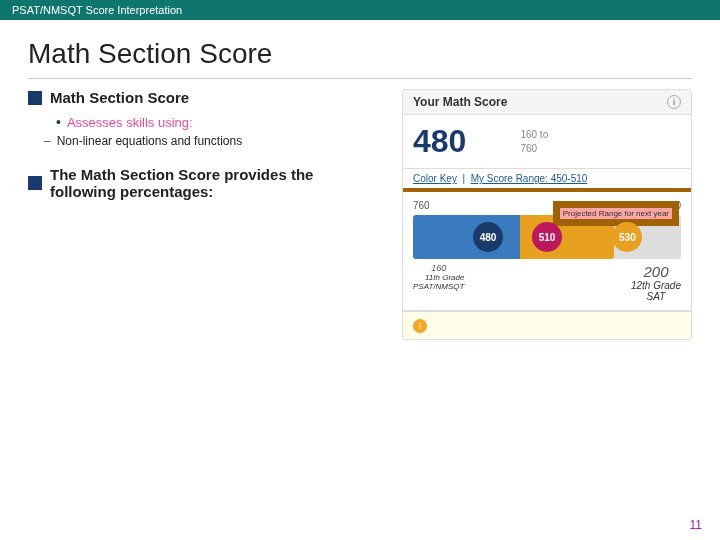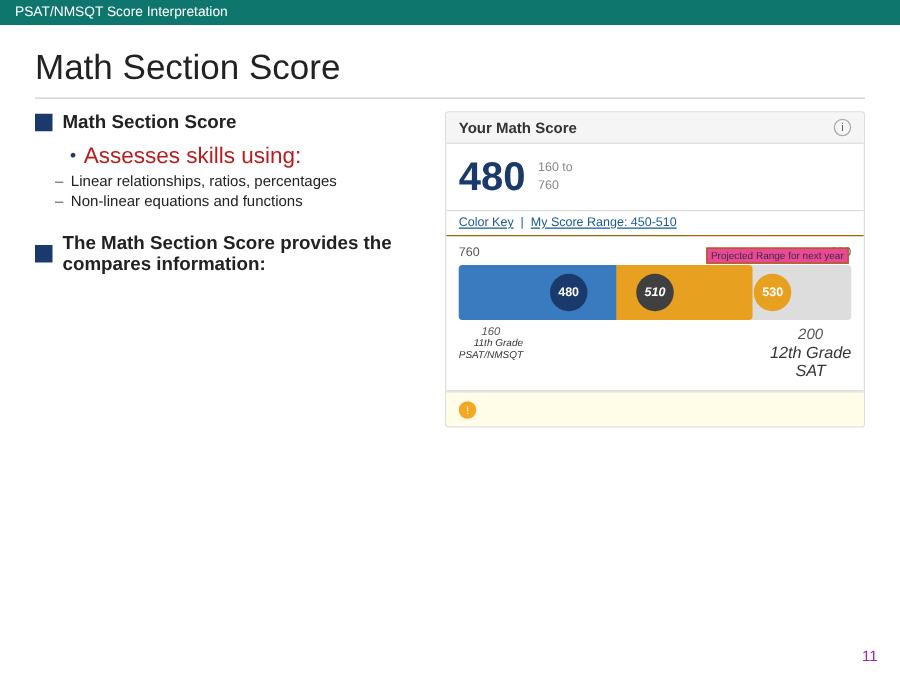--- a/index.html
+++ b/index.html
@@ -41,21 +41,21 @@
       gap: 20px;
       margin-top: 10px;
     }
 
     #left-col {
       flex: 1;
       min-width: 0;
     }
 
     #right-col {
-      width: 336px;
+      width: 290px;
       flex-shrink: 0;
     }
 
     
     .section-block {
       margin-bottom: 18px;
     }
 
     .section-heading {
       display: flex;
@@ -76,22 +76,22 @@
       font-weight: bold;
       color: #222;
     }
 
     .bullet-list {
       margin-left: 28px;
       list-style: none;
     }
 
     .bullet-list li {
-      font-size: 18px;
-      color: #b91c1c;
+      font-size: 13px;
+      color: #ec4899;
       margin-bottom: 3px;
       display: flex;
       align-items: center;
       gap: 6px;
     }
 
     .bullet-list li::before {
       content: "•";
       color: #1a3a6b;
       font-size: 14px;
@@ -168,33 +168,34 @@
     .score-big {
       font-size: 32px;
       font-weight: bold;
       color: #1a3a6b;
     }
 
     .score-range {
       font-size: 11px;
       color: #555;
       line-height: 1.4;
+      margin-left: 44px;
     }
 
     .score-range span {
       display: block;
       font-size: 10px;
       color: #888;
     }
 
     .color-key-row {
       padding: 4px 10px;
       font-size: 10px;
       color: #1a5a99;
-      border-bottom: 1px solid #a16207;
+      border-bottom: 4px solid #a16207;
     }
 
     .color-key-row a {
       color: #1a5a99;
       text-decoration: underline;
       cursor: pointer;
     }
 
     
     .score-chart-area {
@@ -299,32 +300,29 @@
           <div class="section-heading-square"></div>
           <span class="section-heading-text">Math Section Score</span>
         </div>
         <ul class="bullet-list">
           <li>
             <span>Assesses skills using:</span>
           </li>
         </ul>
         <ul class="sub-list">
           <li>
-            <span>Linear relationships, ratios, percentages</span>
-          </li>
-          <li>
             <span>Non-linear equations and functions</span>
           </li>
         </ul>
       </div>
 
       <div class="section-block">
         <div class="section-heading">
           <div class="section-heading-square"></div>
-          <span class="section-heading-text">The Math Section Score provides the compares information:</span>
+          <span class="section-heading-text">The Math Section Score provides the following percentages:</span>
         </div>
       </div>
 
     </div>
 
     <div id="right-col">
 
       <div class="score-card">
 
         <div class="score-card-header">
@@ -359,46 +357,46 @@
 
             <div class="bar-segment bar-orange" style="position:absolute; left:40%; width:35%; height:100%; background:#e8a020; border-radius:0 3px 3px 0;"></div>
 
             <div style="position:absolute; left:28%; top:50%; transform:translate(-50%,-50%); z-index:10; display:flex; flex-direction:column; align-items:center;">
               <div style="width:30px; height:30px; border-radius:50%; background:#1a3a6b; display:flex; align-items:center; justify-content:center; color:#fff; font-size:10px; font-weight:bold;">
                 <span>480</span>
               </div>
             </div>
 
             <div style="position:absolute; left:50%; top:50%; transform:translate(-50%,-50%); z-index:10; display:flex; flex-direction:column; align-items:center;">
-              <div style="width:30px; height:30px; border-radius:50%; background:#404040; display:flex; align-items:center; justify-content:center; color:#fff; font-size:10px; font-weight:bold;font-style:italic;">
+              <div style="width:30px; height:30px; border-radius:50%; background:#be185d; display:flex; align-items:center; justify-content:center; color:#fff; font-size:10px; font-weight:bold;">
                 <span>510</span>
               </div>
             </div>
 
-            <div style="position:absolute; right:2px; top:-14px; font-size:8px; color:#333; text-align:center; background:#ec4899; padding:1px 3px; border:1px solid #a16207;">
+            <div style="position:absolute; right:2px; top:-14px; font-size:8px; color:#333; text-align:center; background:#fca5a5; padding:1px 3px; border:7px solid #a16207;">
               <span>Projected Range for next year</span>
             </div>
 
             <div style="position:absolute; left:80%; top:50%; transform:translate(-50%,-50%); z-index:10; display:flex; flex-direction:column; align-items:flex-end;">
               <div style="width:30px; height:30px; border-radius:50%; background:#e8a020; display:flex; align-items:center; justify-content:center; color:#fff; font-size:10px; font-weight:bold;">
                 <span>530</span>
               </div>
             </div>
 
           </div>
 
           <div style="display:flex; justify-content:space-between; margin-top:4px;">
             <div class="bar-bottom-item">
               <div style="font-size:9px; color:#555;">160</div>
               <div style="font-size:8px; color:#333; white-space:pre-line;text-align:right;">11th Grade
 PSAT/NMSQT</div>
             </div>
             <div class="bar-bottom-item">
-              <div style="font-size:12px; color:#555;">200</div>
-              <div style="font-size:13px; color:#333; white-space:pre-line;">12th Grade
+              <div style="font-size:15px; color:#555;">200</div>
+              <div style="font-size:10px; color:#333; white-space:pre-line;">12th Grade
 SAT</div>
             </div>
           </div>
 
         </div>
 
         <div class="score-message">
           <div class="msg-icon">!</div>
         </div>
 

